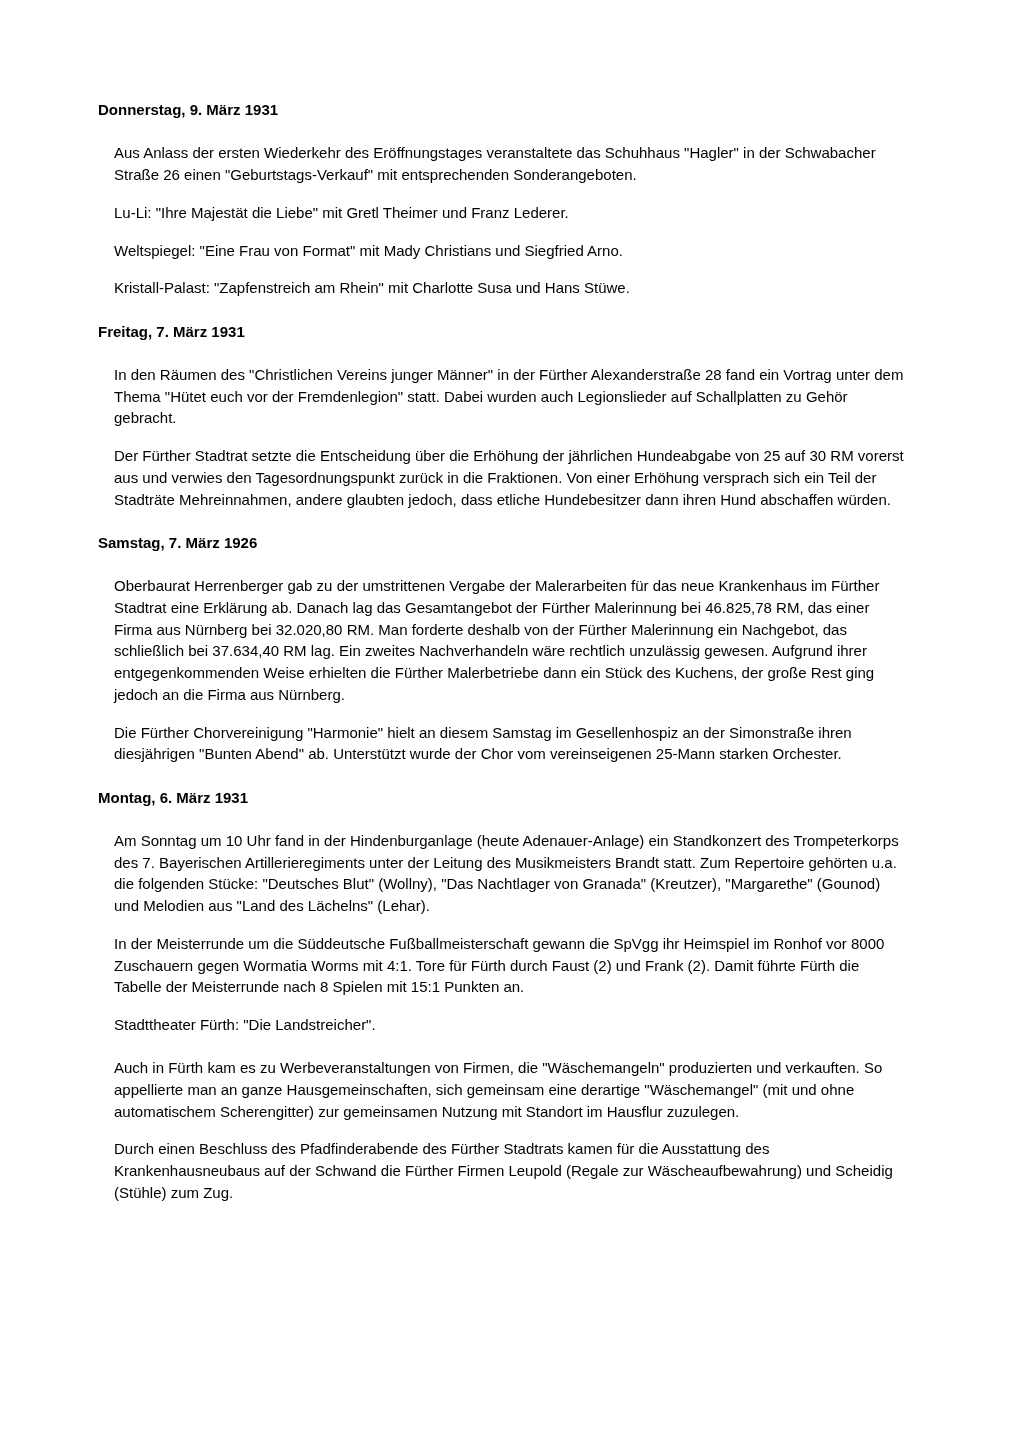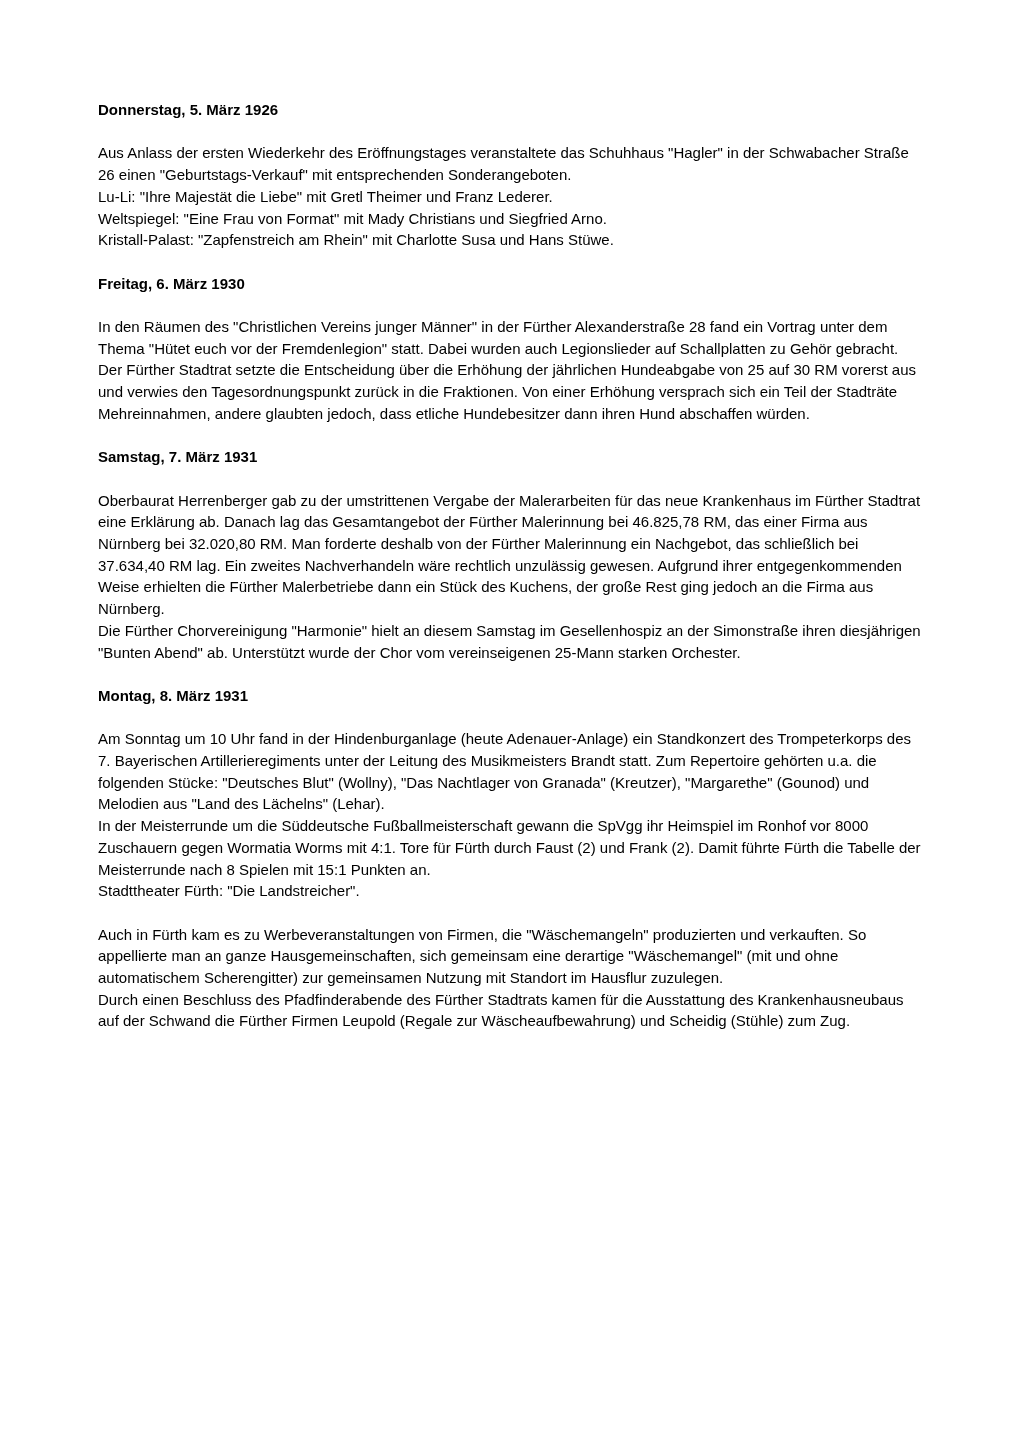--- a/index.html
+++ b/index.html
@@ -29,58 +29,58 @@
   .day-section {
     margin: 0 0 21.7px 0;
   }
   .day-heading {
     font-size: 15px;
     font-weight: bold;
     margin: 0 0 21.7px 0;
     line-height: 21.7px;
   }
   .entry {
-    margin: 0;
+    margin: 16px;
     padding: 0;
   }
 </style>
 </head>
 <body>
 
 <div class="page">
   <div class="content">
 
     <section class="day-section">
-      <h2 class="day-heading">Donnerstag, 5. März 1926</h2>
+      <h2 class="day-heading">Donnerstag, 9. März 1931</h2>
       <div class="day-body">
         <p class="entry">Aus Anlass der ersten Wiederkehr des Eröffnungstages veranstaltete das Schuhhaus "Hagler" in der Schwabacher Straße 26 einen "Geburtstags-Verkauf" mit entsprechenden Sonderangeboten.</p>
         <p class="entry">Lu-Li: "Ihre Majestät die Liebe" mit Gretl Theimer und Franz Lederer.</p>
         <p class="entry">Weltspiegel: "Eine Frau von Format" mit Mady Christians und Siegfried Arno.</p>
         <p class="entry">Kristall-Palast: "Zapfenstreich am Rhein" mit Charlotte Susa und Hans Stüwe.</p>
       </div>
     </section>
 
     <section class="day-section">
-      <h2 class="day-heading">Freitag, 6. März 1930</h2>
+      <h2 class="day-heading">Freitag, 7. März 1931</h2>
       <div class="day-body">
         <p class="entry">In den Räumen des "Christlichen Vereins junger Männer" in der Fürther Alexanderstraße 28 fand ein Vortrag unter dem Thema "Hütet euch vor der Fremdenlegion" statt. Dabei wurden auch Legionslieder auf Schallplatten zu Gehör gebracht.</p>
         <p class="entry">Der Fürther Stadtrat setzte die Entscheidung über die Erhöhung der jährlichen Hundeabgabe von 25 auf 30 RM vorerst aus und verwies den Tagesordnungspunkt zurück in die Fraktionen. Von einer Erhöhung versprach sich ein Teil der Stadträte Mehreinnahmen, andere glaubten jedoch, dass etliche Hundebesitzer dann ihren Hund abschaffen würden.</p>
       </div>
     </section>
 
     <section class="day-section">
-      <h2 class="day-heading">Samstag, 7. März 1931</h2>
+      <h2 class="day-heading">Samstag, 7. März 1926</h2>
       <div class="day-body">
         <p class="entry">Oberbaurat Herrenberger gab zu der umstrittenen Vergabe der Malerarbeiten für das neue Krankenhaus im Fürther Stadtrat eine Erklärung ab. Danach lag das Gesamtangebot der Fürther Malerinnung bei 46.825,78 RM, das einer Firma aus Nürnberg bei 32.020,80 RM. Man forderte deshalb von der Fürther Malerinnung ein Nachgebot, das schließlich bei 37.634,40 RM lag. Ein zweites Nachverhandeln wäre rechtlich unzulässig gewesen. Aufgrund ihrer entgegenkommenden Weise erhielten die Fürther Malerbetriebe dann ein Stück des Kuchens, der große Rest ging jedoch an die Firma aus Nürnberg.</p>
         <p class="entry">Die Fürther Chorvereinigung "Harmonie" hielt an diesem Samstag im Gesellenhospiz an der Simonstraße ihren diesjährigen "Bunten Abend" ab. Unterstützt wurde der Chor vom vereinseigenen 25-Mann starken Orchester.</p>
       </div>
     </section>
 
     <section class="day-section">
-      <h2 class="day-heading">Montag, 8. März 1931</h2>
+      <h2 class="day-heading">Montag, 6. März 1931</h2>
       <div class="day-body">
         <p class="entry">Am Sonntag um 10 Uhr fand in der Hindenburganlage (heute Adenauer-Anlage) ein Standkonzert des Trompeterkorps des 7. Bayerischen Artillerieregiments unter der Leitung des Musikmeisters Brandt statt. Zum Repertoire gehörten u.a. die folgenden Stücke: "Deutsches Blut" (Wollny), "Das Nachtlager von Granada" (Kreutzer), "Margarethe" (Gounod) und Melodien aus "Land des Lächelns" (Lehar).</p>
         <p class="entry">In der Meisterrunde um die Süddeutsche Fußballmeisterschaft gewann die SpVgg ihr Heimspiel im Ronhof vor 8000 Zuschauern gegen Wormatia Worms mit 4:1. Tore für Fürth durch Faust (2) und Frank (2). Damit führte Fürth die Tabelle der Meisterrunde nach 8 Spielen mit 15:1 Punkten an.</p>
         <p class="entry">Stadttheater Fürth: "Die Landstreicher".</p>
       </div>
     </section>
 
     <section class="day-section">
       <div class="day-body">
         <p class="entry">Auch in Fürth kam es zu Werbeveranstaltungen von Firmen, die "Wäschemangeln" produzierten und verkauften. So appellierte man an ganze Hausgemeinschaften, sich gemeinsam eine derartige "Wäschemangel" (mit und ohne automatischem Scherengitter) zur gemeinsamen Nutzung mit Standort im Hausflur zuzulegen.</p>

